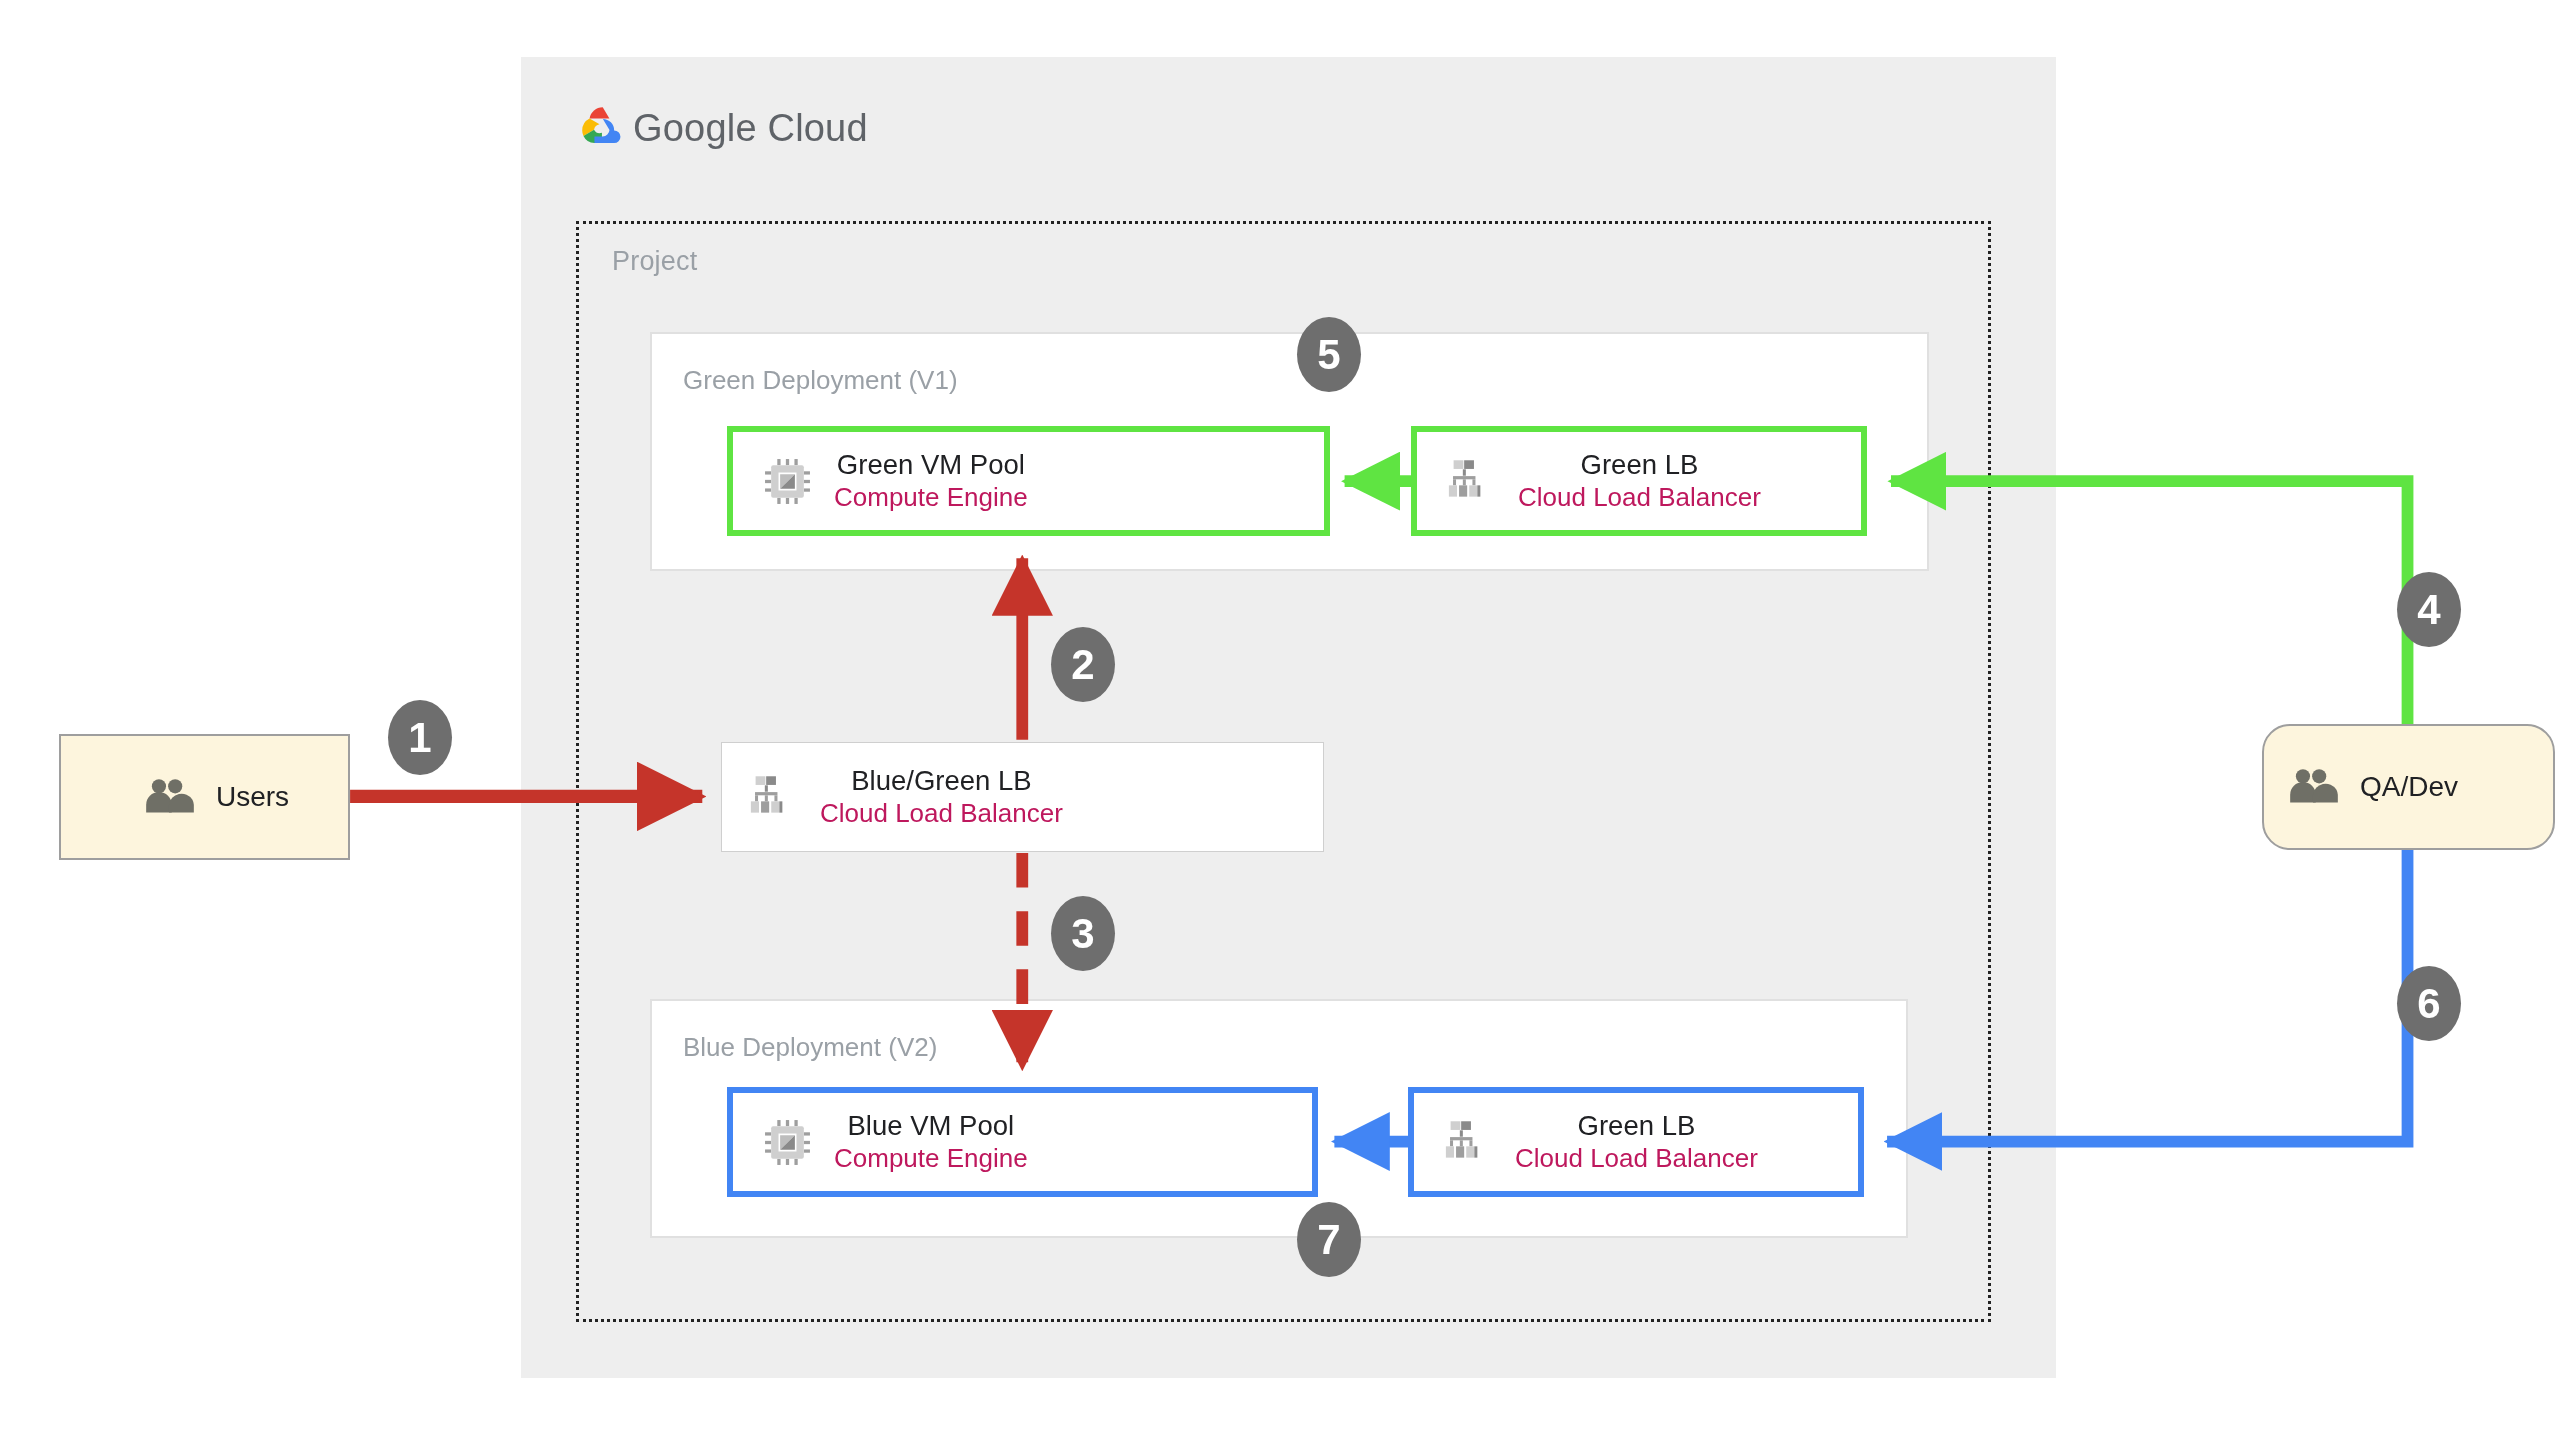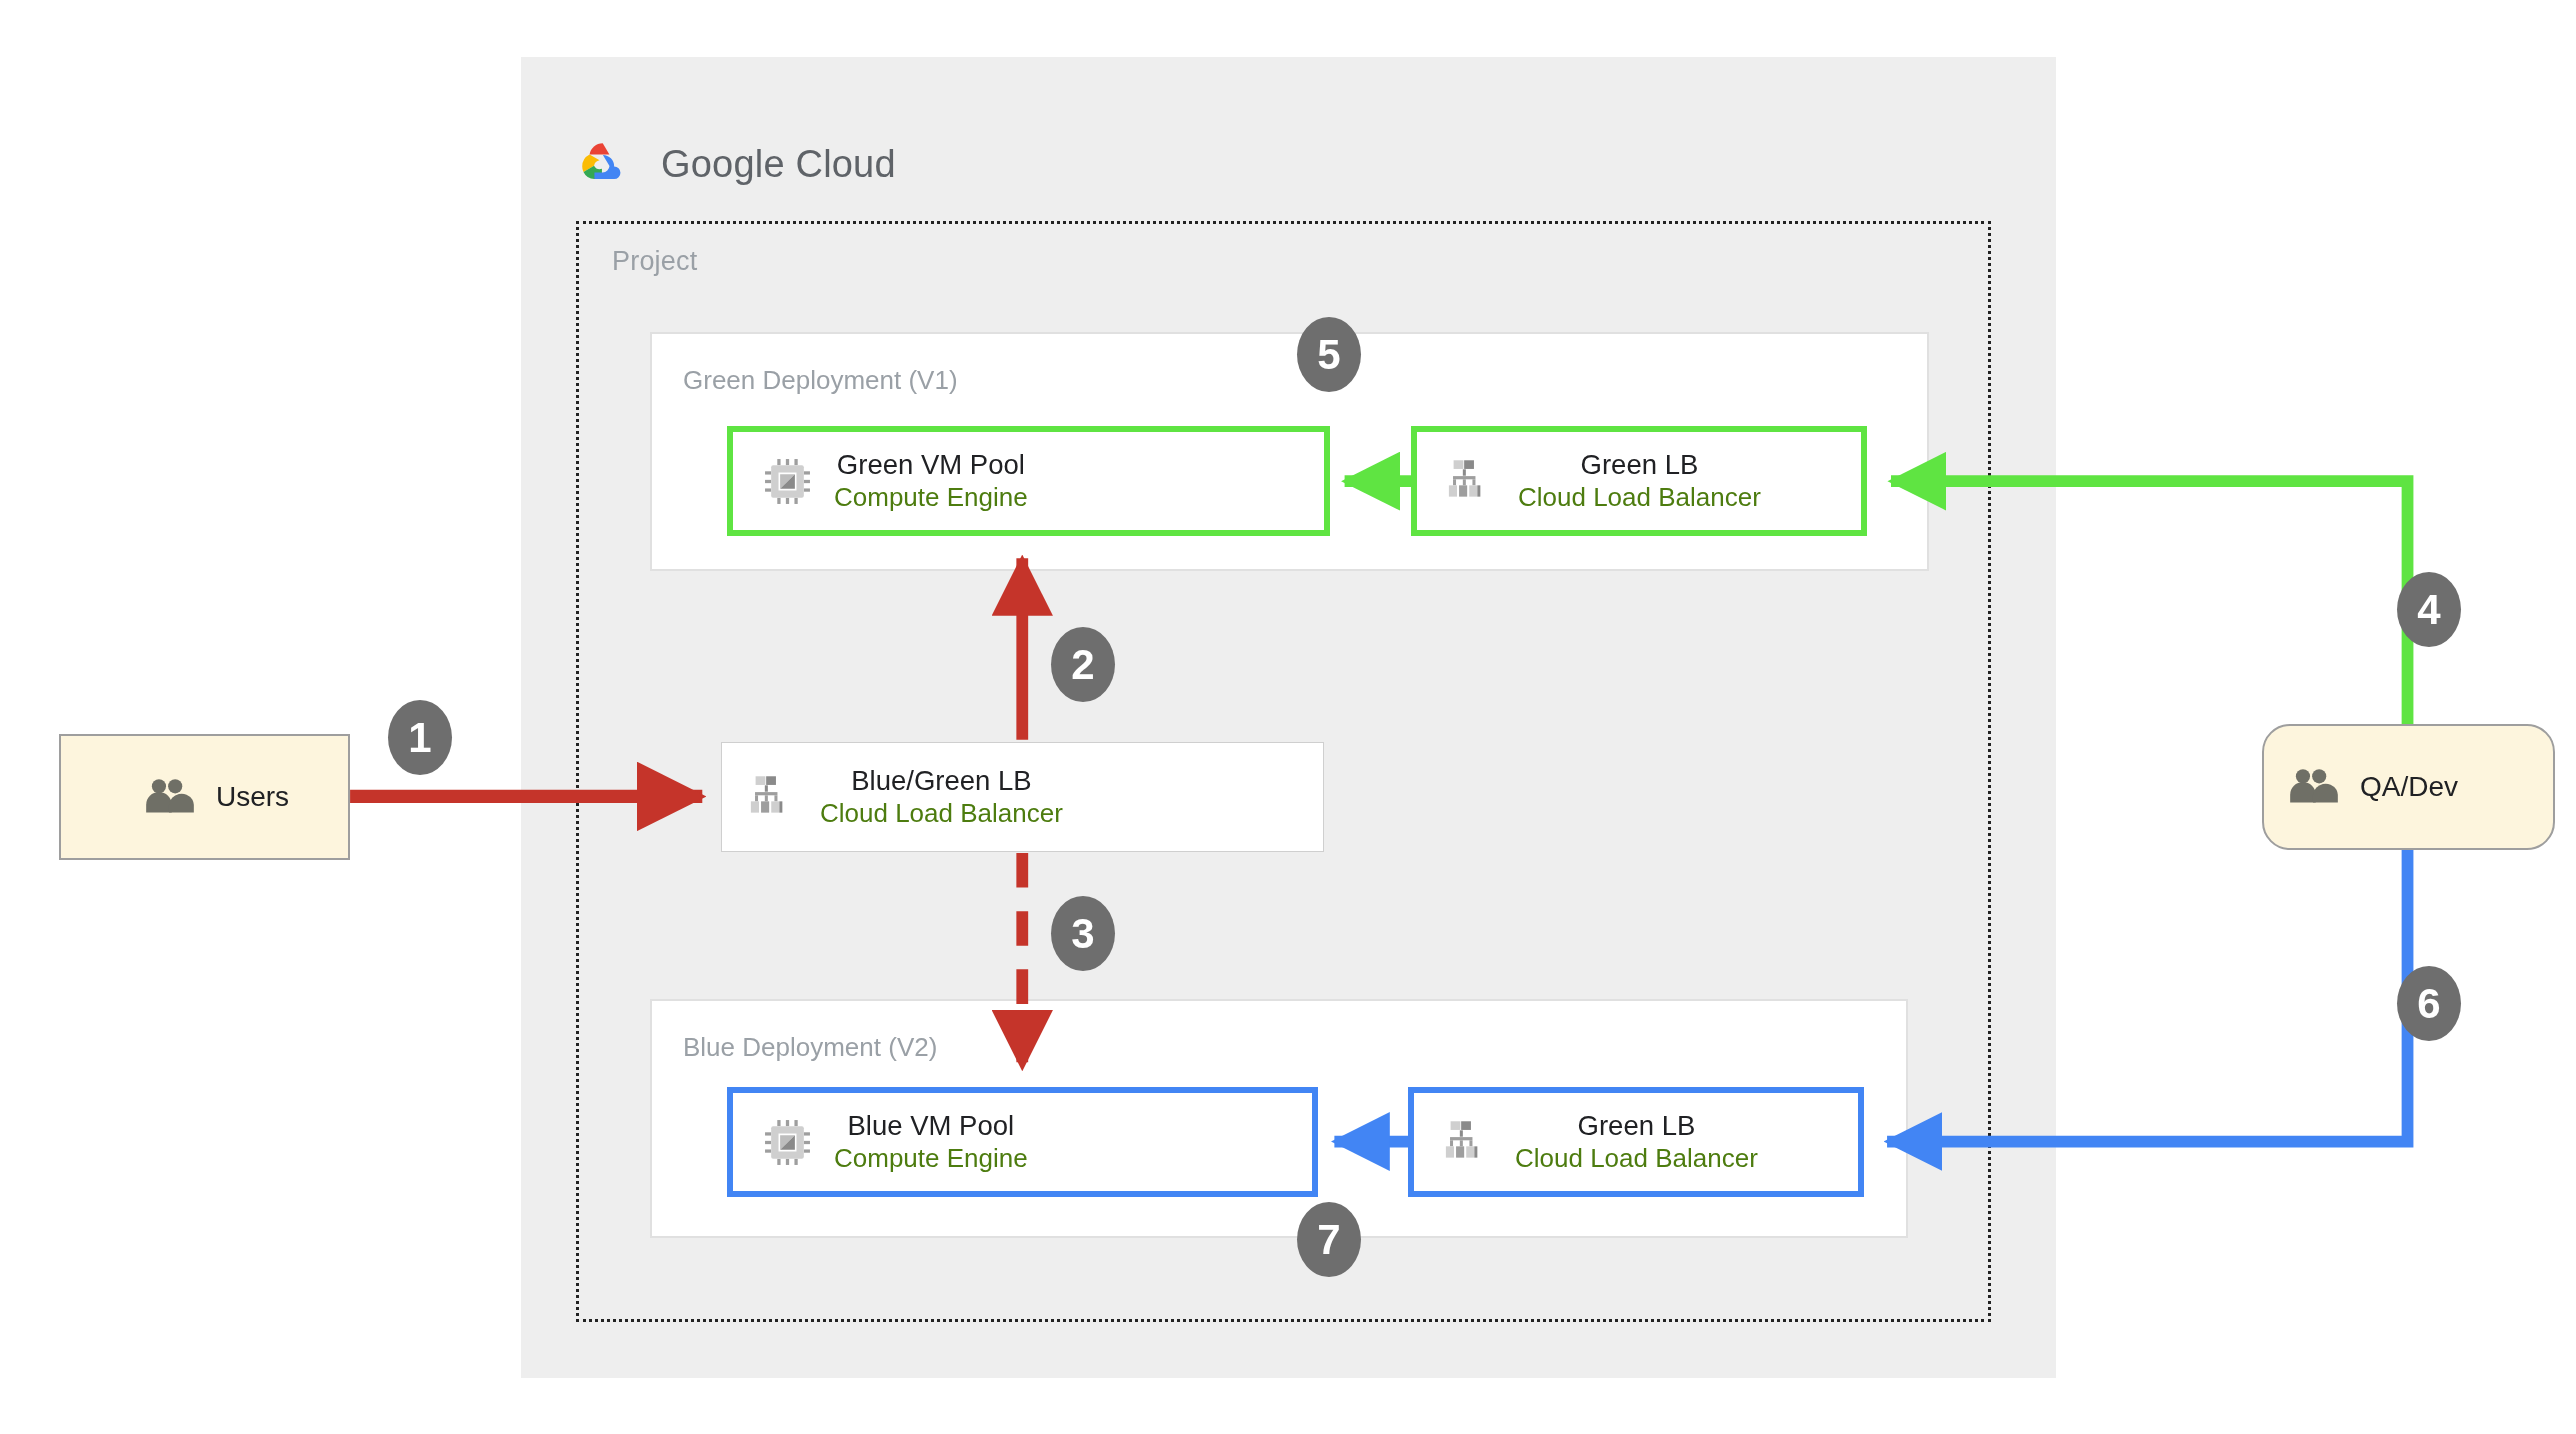--- a/index.html
+++ b/index.html
@@ -19,21 +19,21 @@
   #green-panel{left:650px;top:332px;width:1279px;height:239px;}
   #blue-panel{left:650px;top:999px;width:1258px;height:239px;}
   .deploy-label{font-size:26px;color:#9aa0a6;text-align:center;}
   #green-deploy-label{left:683px;top:365px;}
   #blue-deploy-label{left:683px;top:1032px;}
 
   
   .node{background:#ffffff;box-sizing:border-box;display:flex;align-items:center;}
   .node .txt{display:flex;flex-direction:column;justify-content:center;align-items:center;}
   .node .t1{font-size:27.5px;color:#202124;line-height:1.22;white-space:nowrap;}
-  .node .t2{font-size:26px;color:#4d7c0f;line-height:1.22;white-space:nowrap;}
+  .node .t2{font-size:26px;color:#be185d;line-height:1.22;white-space:nowrap;}
   .node .ico{flex:0 0 auto;display:flex;align-items:center;justify-content:center;}
 
   #green-vm{left:727px;top:426px;width:603px;height:110px;border:6.3px solid #5FE442;}
   #green-lb{left:1411px;top:426px;width:456px;height:110px;border:6.3px solid #5FE442;}
   #bg-lb   {left:721px;top:742px;width:603px;height:110px;border:1.6px solid #cfcfcf;}
   #blue-vm {left:727px;top:1087px;width:591px;height:110px;border:6.3px solid #4285F4;}
   #blue-lb {left:1408px;top:1087px;width:456px;height:110px;border:6.3px solid #4285F4;}
 
   #green-vm .ico,#blue-vm .ico{margin-left:30px;margin-right:22px;}
   #green-lb .ico,#blue-lb .ico,#bg-lb .ico{margin-left:30px;margin-right:22px;}
@@ -52,21 +52,21 @@
          align-items:center;justify-content:center;font-size:42px;font-weight:700;}
   #b1{left:388px;top:700px;width:64px;height:75px;}
   #b2{left:1051px;top:627px;width:64px;height:75px;}
   #b3{left:1051px;top:896px;width:64px;height:75px;}
   #b4{left:2397px;top:572px;width:64px;height:75px;}
   #b5{left:1297px;top:317px;width:64px;height:75px;}
   #b6{left:2397px;top:966px;width:64px;height:75px;}
   #b7{left:1297px;top:1202px;width:64px;height:75px;}
 
   
-  #brand{left:579px;top:106px;display:flex;align-items:center;gap:33px;margin-top:36px;}
+  #brand{left:579px;top:106px;display:flex;align-items:center;gap:5px;}
   #brand-text{font-size:38px;color:#5f6368;letter-spacing:0.2px;}
 
   svg.ovl{position:absolute;left:0;top:0;width:2576px;height:1434px;pointer-events:none;}
 </style>
 </head>
 <body>
 
 <div class="abs" id="cloud-panel"></div>
 
 <div class="abs" id="brand">

